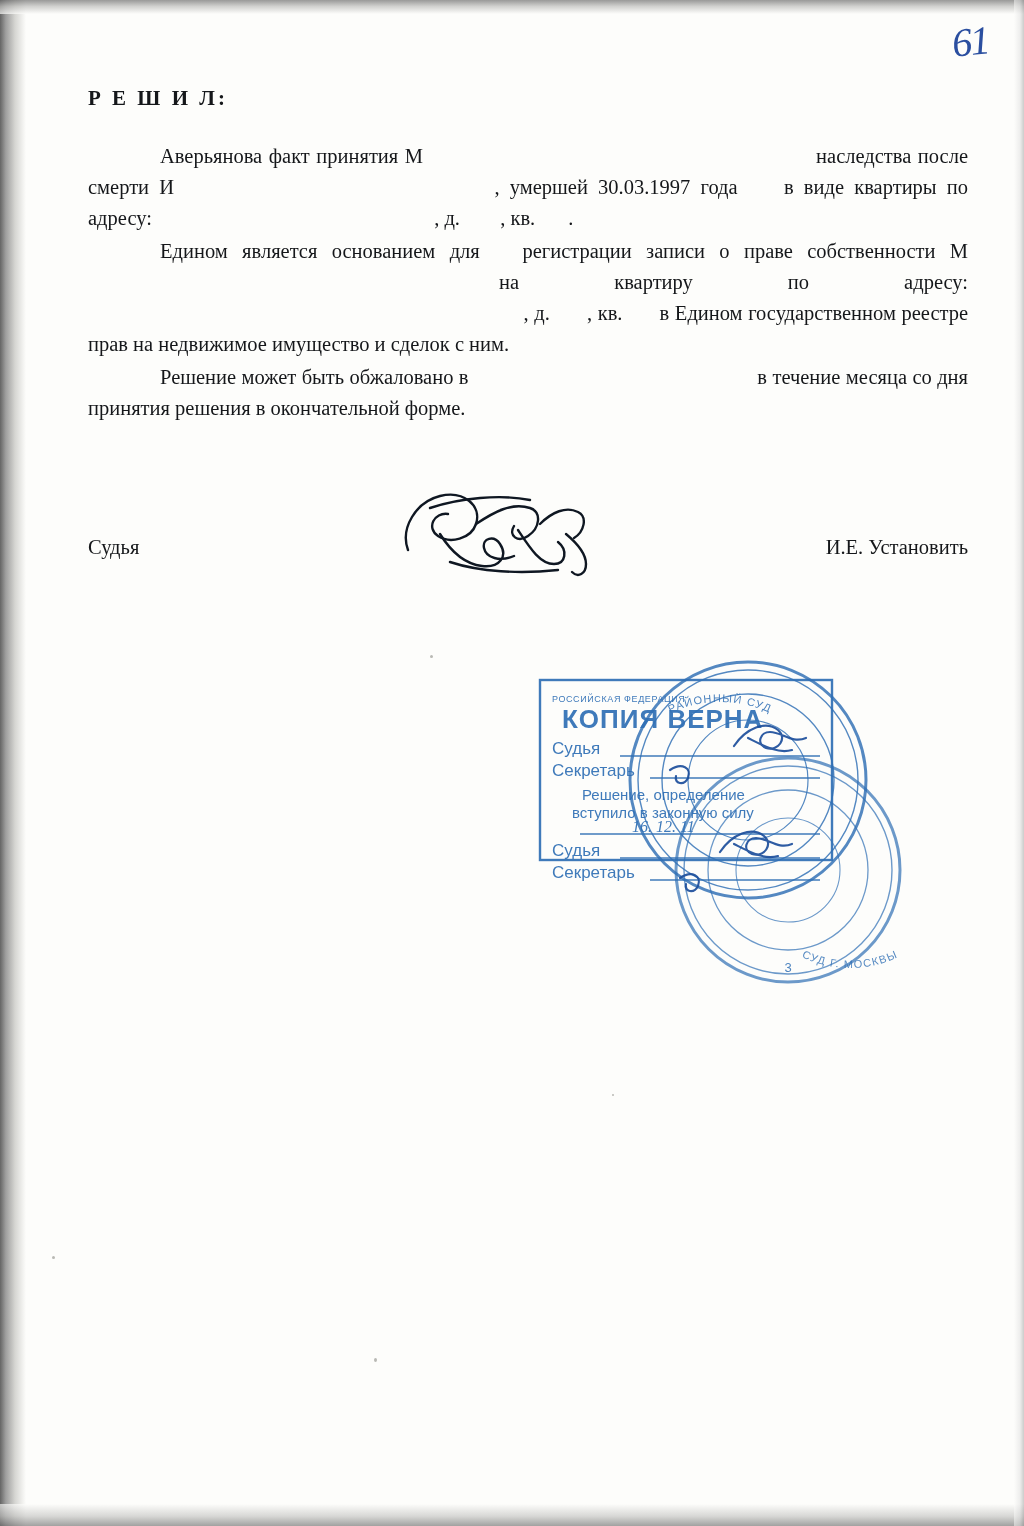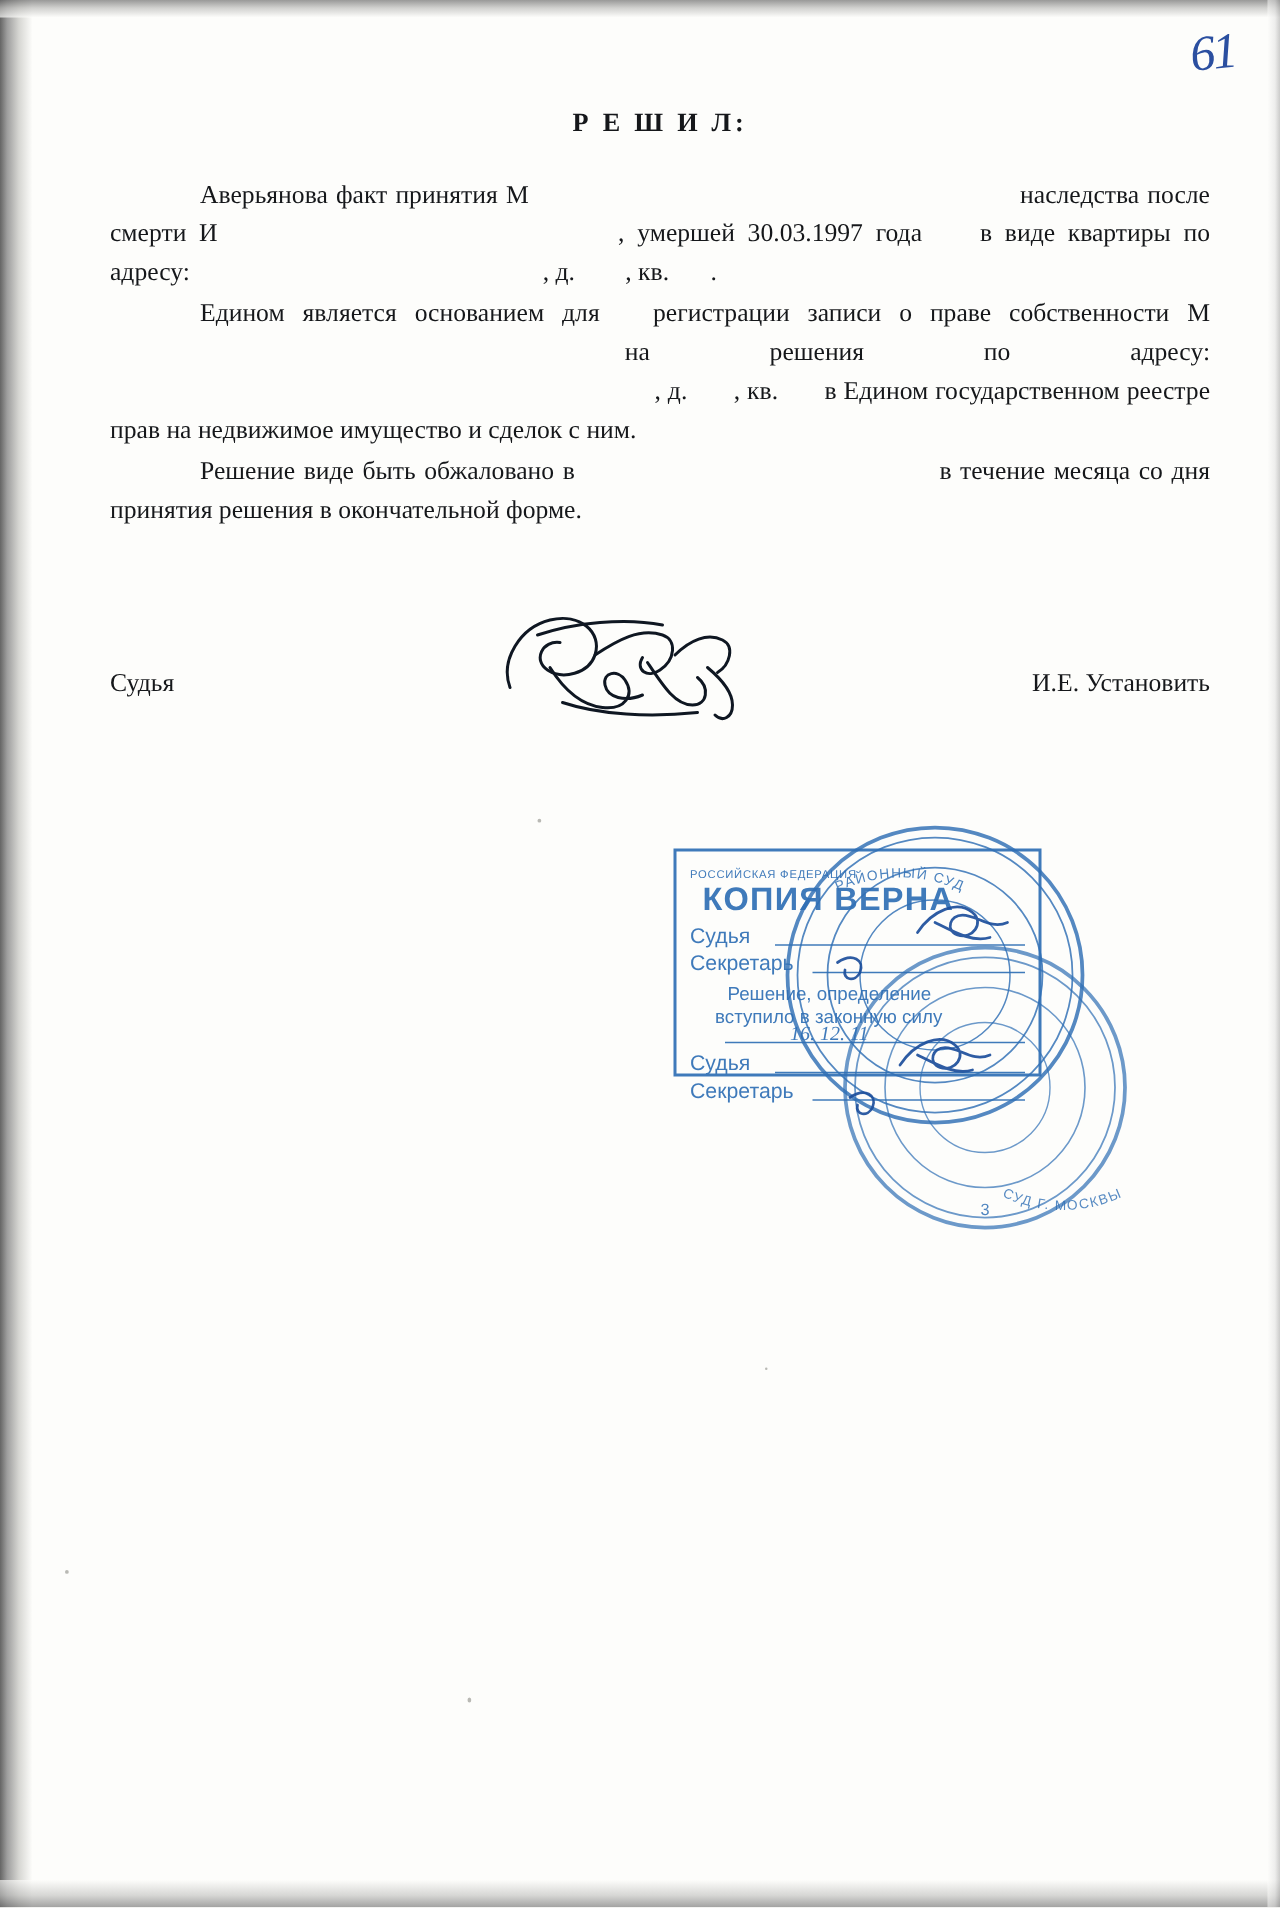--- a/index.html
+++ b/index.html
@@ -59,21 +59,21 @@
   }
 
   .doc-body {
     position: absolute;
     left: 88px;
     top: 86px;
     width: 880px;
   }
 
   .heading {
-    text-align: center;
+    text-align: left;
     font-size: 21px;
     font-weight: bold;
     letter-spacing: 3px;
     margin: 0 0 30px 0;
   }
 
   p.para {
     margin: 0 0 2px 0;
     font-size: 20.5px;
     line-height: 31px;
@@ -155,31 +155,31 @@
       <span>, кв.</span>
       <span class="gap" style="width:28px"></span>.
     </p>
 
 
     <p class="para">
       <span>Едином является основанием для</span>
       <span class="gap" style="width:14px"></span>
       <span>регистрации записи о праве собственности М</span>
       <span class="gap" style="width:316px"></span>
-      <span>на решения по адресу: </span>
+      <span>на квартиру по адресу: </span>
       <span class="gap" style="width:430px"></span>
       <span>, д.</span>
       <span class="gap" style="width:26px"></span>
       <span>, кв.</span>
       <span class="gap" style="width:26px"></span>
       <span>в Едином государственном реестре прав на недвижимое имущество и сделок с ним.</span>
     </p>
 
     <p class="para">
-      <span>Решение виде быть обжаловано в</span>
+      <span>Решение может быть обжаловано в</span>
       <span class="gap" style="width:278px"></span>
       <span>в течение месяца со дня принятия решения в окончательной форме.</span>
     </p>
 
   </div>
 
   <svg class="signature-scribble" viewBox="0 0 240 110" xmlns="http://www.w3.org/2000/svg">
     <g fill="none" stroke="#0f1722" stroke-width="2.4" stroke-linecap="round" stroke-linejoin="round">
       <path d="M18 72 C10 50 26 24 50 18 C74 12 92 28 86 46 C81 61 60 66 48 58 C36 50 44 34 58 36"></path>
       <path d="M50 56 C60 72 74 86 92 88 C110 90 118 78 110 66 C104 57 92 60 94 70 C96 80 110 84 124 78"></path>

